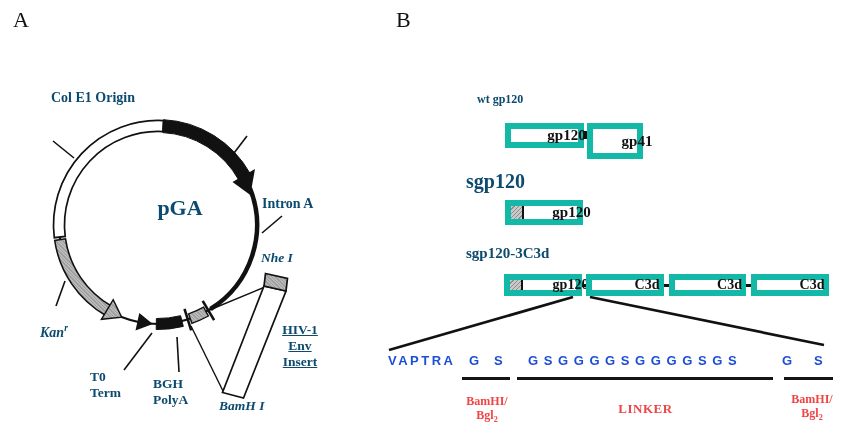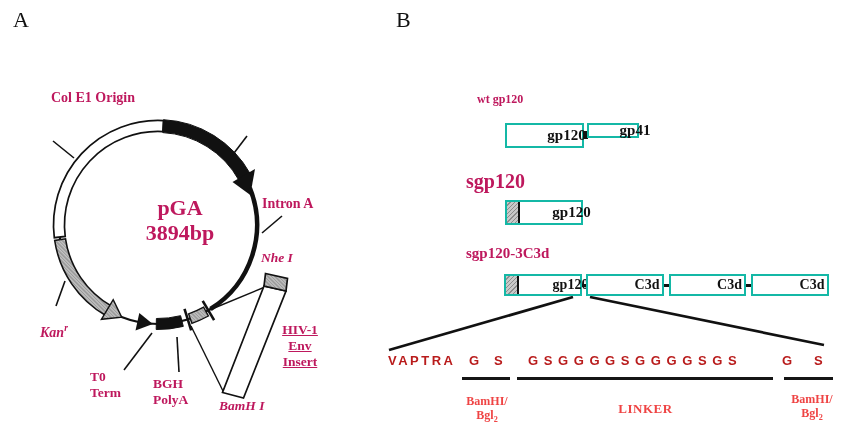--- a/index.html
+++ b/index.html
@@ -1,35 +1,35 @@
 <!DOCTYPE html>
 <html><head>
 <meta charset="utf-8">
 <style>
   html,body{margin:0;padding:0;background:#fff;}
   #canvas{position:relative;width:850px;height:441px;background:#fff;overflow:hidden;
           font-family:"Liberation Serif",serif;color:#111;}
   .lbl{position:absolute;font-family:"Liberation Serif",serif;font-weight:bold;
-       font-size:14px;line-height:1.15;color:#be185d;white-space:nowrap;}
+       font-size:14px;line-height:1.15;color:#0c4a6e;white-space:nowrap;}
   .panel-letter{position:absolute;font-family:"Liberation Serif",serif;font-weight:400;
        font-size:22px;color:#111;}
   .italic{font-style:italic;}
   .center{text-align:center;}
   sup{font-size:0.68em;}
   sub{font-size:0.68em;}
-  .gene-box{position:absolute;box-sizing:border-box;border:2px solid #14b8a6;background:#fff;
+  .gene-box{position:absolute;box-sizing:border-box;border:6px solid #14b8a6;background:#fff;
        display:flex;align-items:center;justify-content:center;
        font-family:"Liberation Serif",serif;font-weight:bold;font-size:15px;color:#111;padding-left:44px;}
   .gene-box .cap{position:absolute;left:0;top:0;bottom:0;width:11px;
        background:repeating-linear-gradient(135deg,#c9c9c9 0 2px,#8d8d8d 2px 3px);
        border-right:2px solid #111;}
   .gene-box .cap-pad{padding-left:11px;}
   .connector{position:absolute;height:3px;background:#111;}
   .seq{position:absolute;top:353px;font-family:"Liberation Sans",sans-serif;
-       font-weight:bold;font-size:13px;color:#b91c1c;white-space:nowrap;}
+       font-weight:bold;font-size:13px;color:#1d4ed8;white-space:nowrap;}
   .underline{position:absolute;top:377px;height:3px;background:#151515;}
   .site-lbl{position:absolute;font-family:"Liberation Serif",serif;font-weight:bold;
        font-size:12px;line-height:1.18;text-align:center;color:#ef4444;}
   svg{position:absolute;left:0;top:0;}
   .notch{position:absolute;background:#111;}
 </style>
 </head>
 <body>
 
 <div id="canvas">
@@ -83,21 +83,20 @@
   <div class="panel-letter" style="left:13px;top:7px;">A</div>
 
   <div class="lbl" style="left:51px;top:90px;">Col E1 Origin</div>
   <div class="lbl" style="left:262px;top:196px;">Intron A</div>
   <div class="lbl italic" style="left:261px;top:250px;font-size:13.5px;">Nhe I</div>
 
   <div class="lbl italic" style="left:40px;top:315px;margin-top:8px;"><span>Kan</span><sup>r</sup></div>
 
   <div class="lbl center" style="left:120px;top:196px;width:120px;font-size:22px;line-height:1.12;">
     <div>pGA</div>
-    <div>3894bp</div>
   </div>
 
   <div class="lbl" style="left:90px;top:349px;font-size:13.5px;margin-top:20px;">
     <div>T0</div>
     <div>Term</div>
   </div>
 
   <div class="lbl" style="left:153px;top:376px;font-size:13.5px;">
     <div>BGH</div>
     <div>PolyA</div>
@@ -111,21 +110,21 @@
     <div>Insert</div>
   </div>
 
   <div class="panel-letter" style="left:396px;top:7px;">B</div>
 
   <div class="lbl" style="left:477px;top:93px;font-size:12px;">wt gp120</div>
   <div class="gene-box" style="left:505px;top:123px;width:79px;height:25px;">
       <span>gp120</span>
     </div>
   <div class="notch" style="left:583.5px;top:131px;width:4px;height:8px;"></div>
-  <div class="gene-box" style="left:587px;top:123px;width:52px;height:15px;">
+  <div class="gene-box" style="left:587px;top:123px;width:52px;height:36px;">
       <span>gp41</span>
     </div>
 
   <div class="lbl" style="left:466px;top:170px;font-size:20px;">sgp120</div>
   <div class="gene-box" style="left:505px;top:200px;width:78px;height:25px;">
     <span class="cap"></span>
     <span class="cap-pad">gp120</span>
   </div>
 
   <div class="lbl" style="left:466px;top:245px;font-size:15px;">sgp120-3C3d</div>

